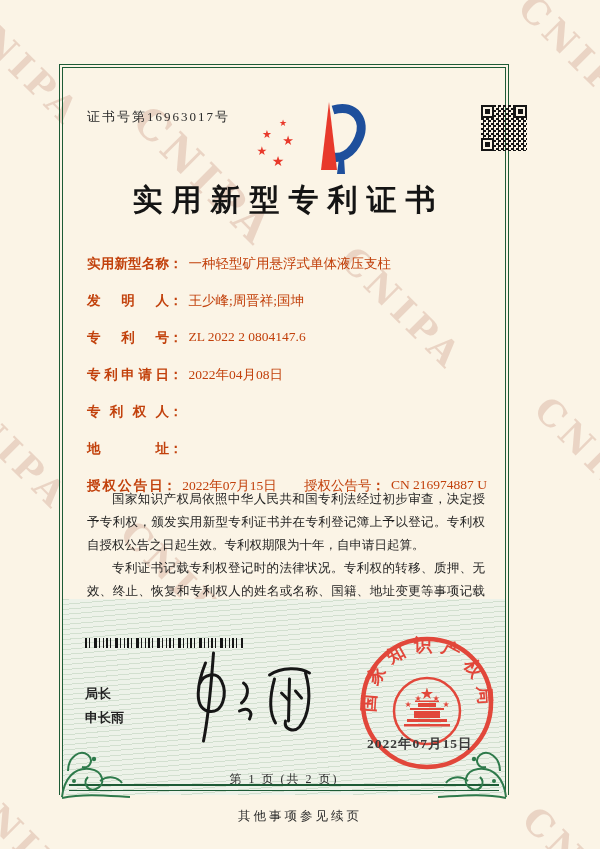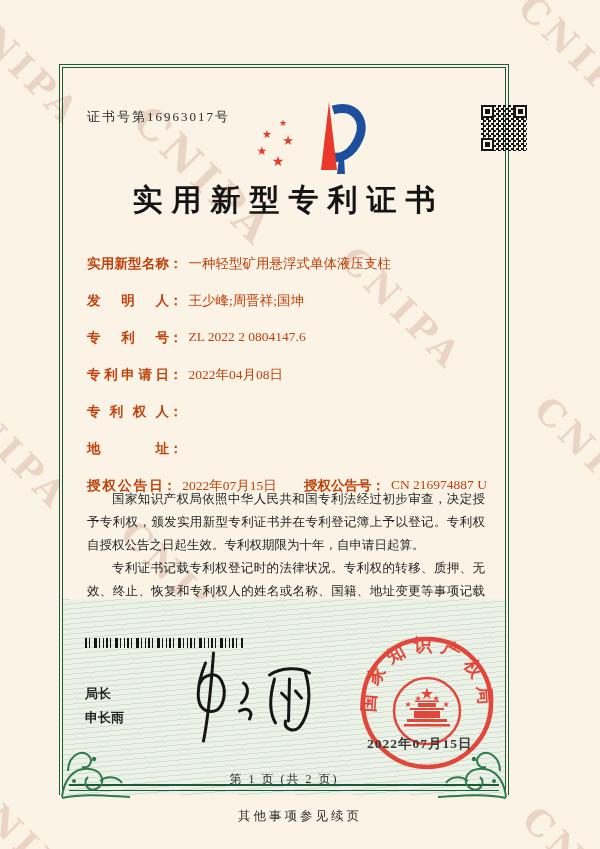--- a/index.html
+++ b/index.html
@@ -29,21 +29,21 @@
   .title{position:absolute;left:0;right:0;top:112px;text-align:center;
          font-size:30px;font-weight:700;letter-spacing:9px;text-indent:9px;color:#141414}
 
   
   .fields{position:absolute;left:24px;right:18px;top:187px;font-size:13.5px;color:#c2410c}
   .frow{height:37px;display:flex;align-items:flex-start;white-space:nowrap}
   .lab{display:inline-block;width:82px;text-align:justify;text-align-last:justify;font-weight:700}
   .colon{font-weight:700}
   .val{margin-left:6px}
   .val.w1{width:132px}
-  .lab2{font-weight:700;}
+  .lab2{font-weight:400;}
 
   .legal{position:absolute;left:24px;right:20px;top:420px;font-size:12.5px;line-height:23px;
          text-align:justify;color:#1f1f1f}
   .legal p{margin:0;text-indent:2em}
 
   
   .panel{position:absolute;left:0;right:0;bottom:0;height:196px;background:#edf2e9;
          background-image:repeating-linear-gradient(175deg,rgba(140,175,140,.28) 0 1px,rgba(0,0,0,0) 1px 5px)}
   .barcode{position:absolute;left:22px;top:39px;width:158px;height:10px;
      background:repeating-linear-gradient(90deg,#161616 0 2px,transparent 2px 4px,#161616 4px 5px,

